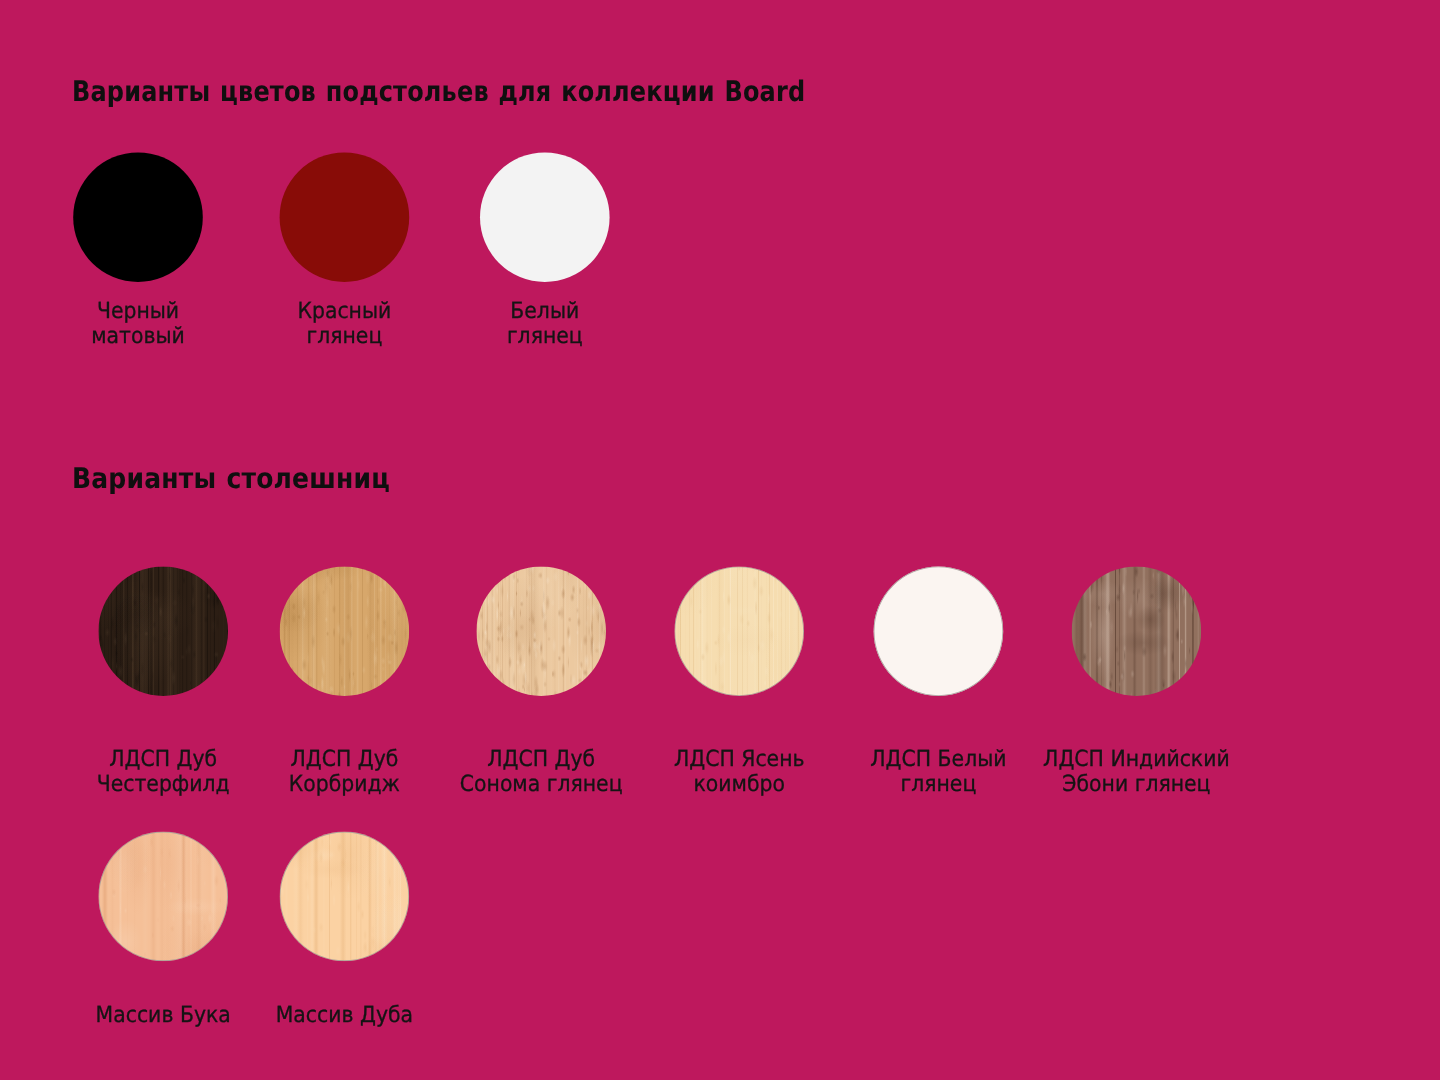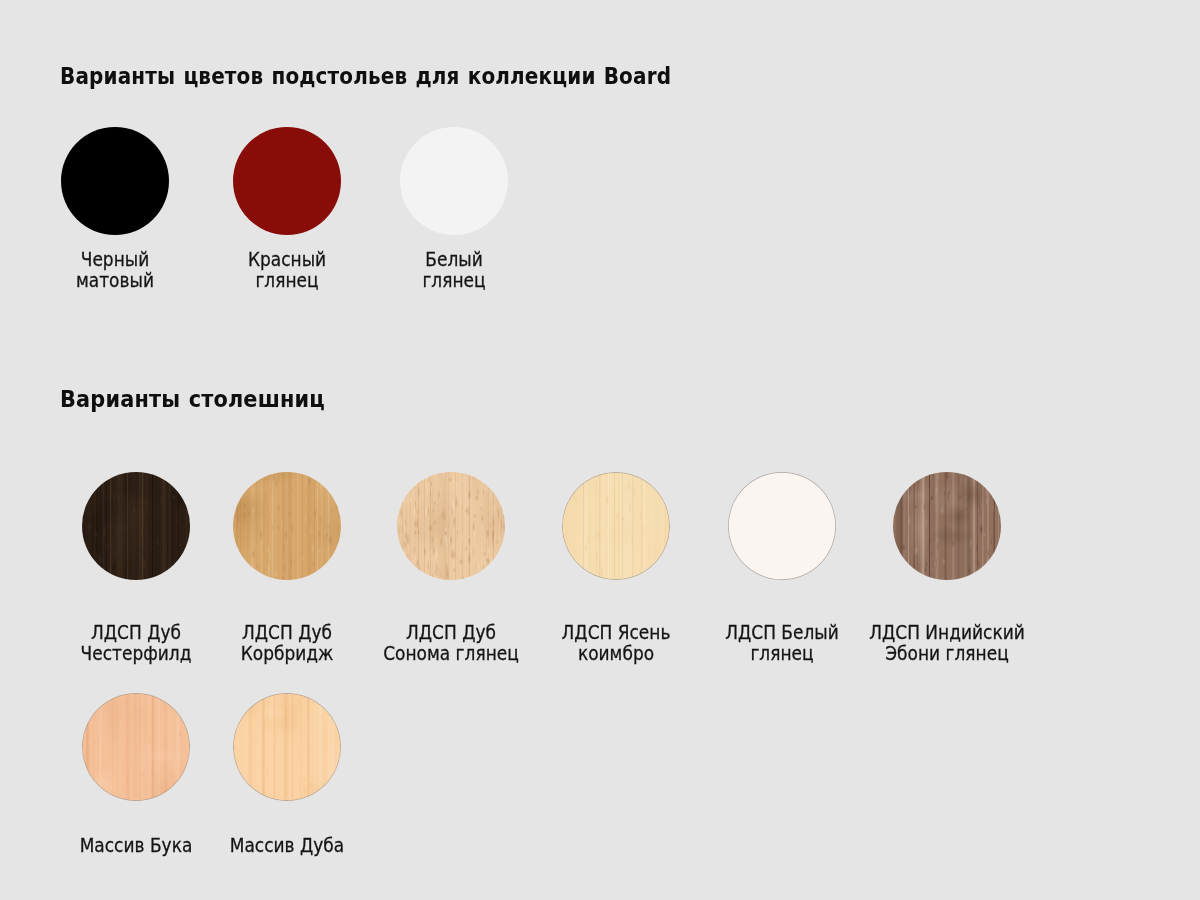--- a/index.html
+++ b/index.html
@@ -1,20 +1,20 @@
 <!DOCTYPE html>
 <html><head>
 <meta charset="utf-8">
 <title>Варианты цветов подстольев и столешниц</title>
 <style>
 
 html,body{margin:0;padding:0;}
 body{width:1200px;height:900px;background:#ffffff;
  font-family:"DejaVu Sans",sans-serif;}
-.page{position:relative;width:1200px;height:900px;overflow:hidden;background:#e5e5e5;}
+.page{position:relative;width:1200px;height:900px;overflow:hidden;background:#be185d;}
 .section{position:absolute;left:0;top:0;width:1200px;height:900px;pointer-events:none;}
 .section > *{pointer-events:auto;}
 .heading{position:absolute;white-space:nowrap;font-family:"DejaVu Sans",sans-serif;
  font-weight:bold;font-size:20px;letter-spacing:0.15px;word-spacing:1px;color:#0f0f0f;line-height:1;
  transform:scale(1,1.18);transform-origin:left top;will-change:transform;}
 .heading.wide{transform:scale(1.043,1.18);}
 .swatch-item{position:absolute;}
 .swatch{position:absolute;width:108px;height:108px;border-radius:50%;
  background-repeat:no-repeat;background-size:100% 100%;}
 .swatch.ring{box-shadow:inset 0 0 0 0.7px rgba(163,155,152,0.9);}

